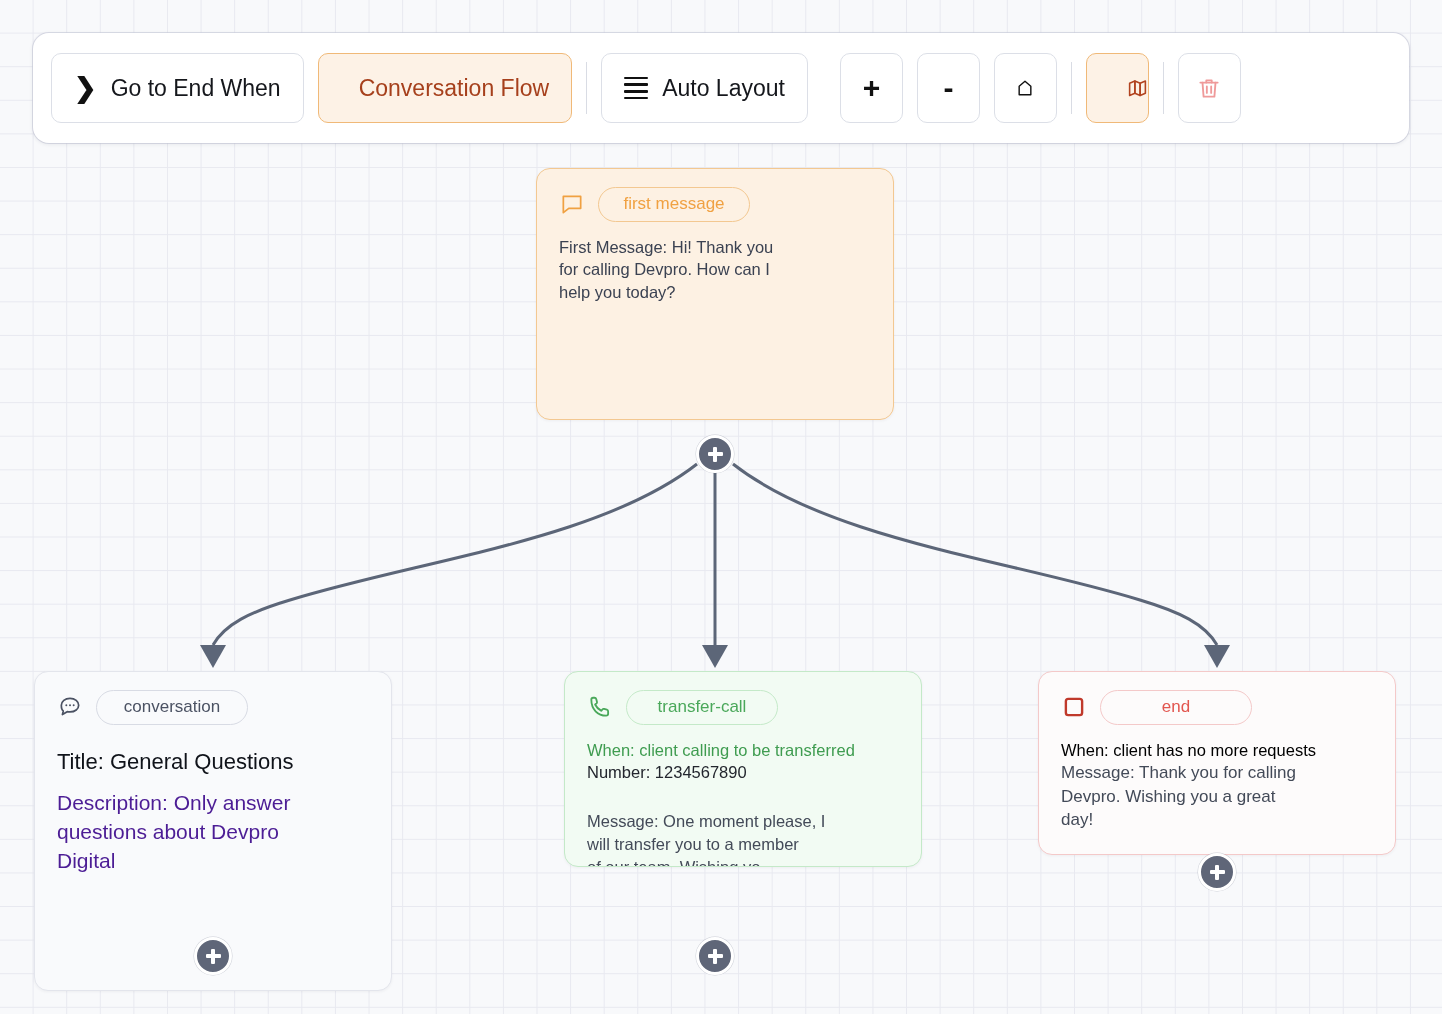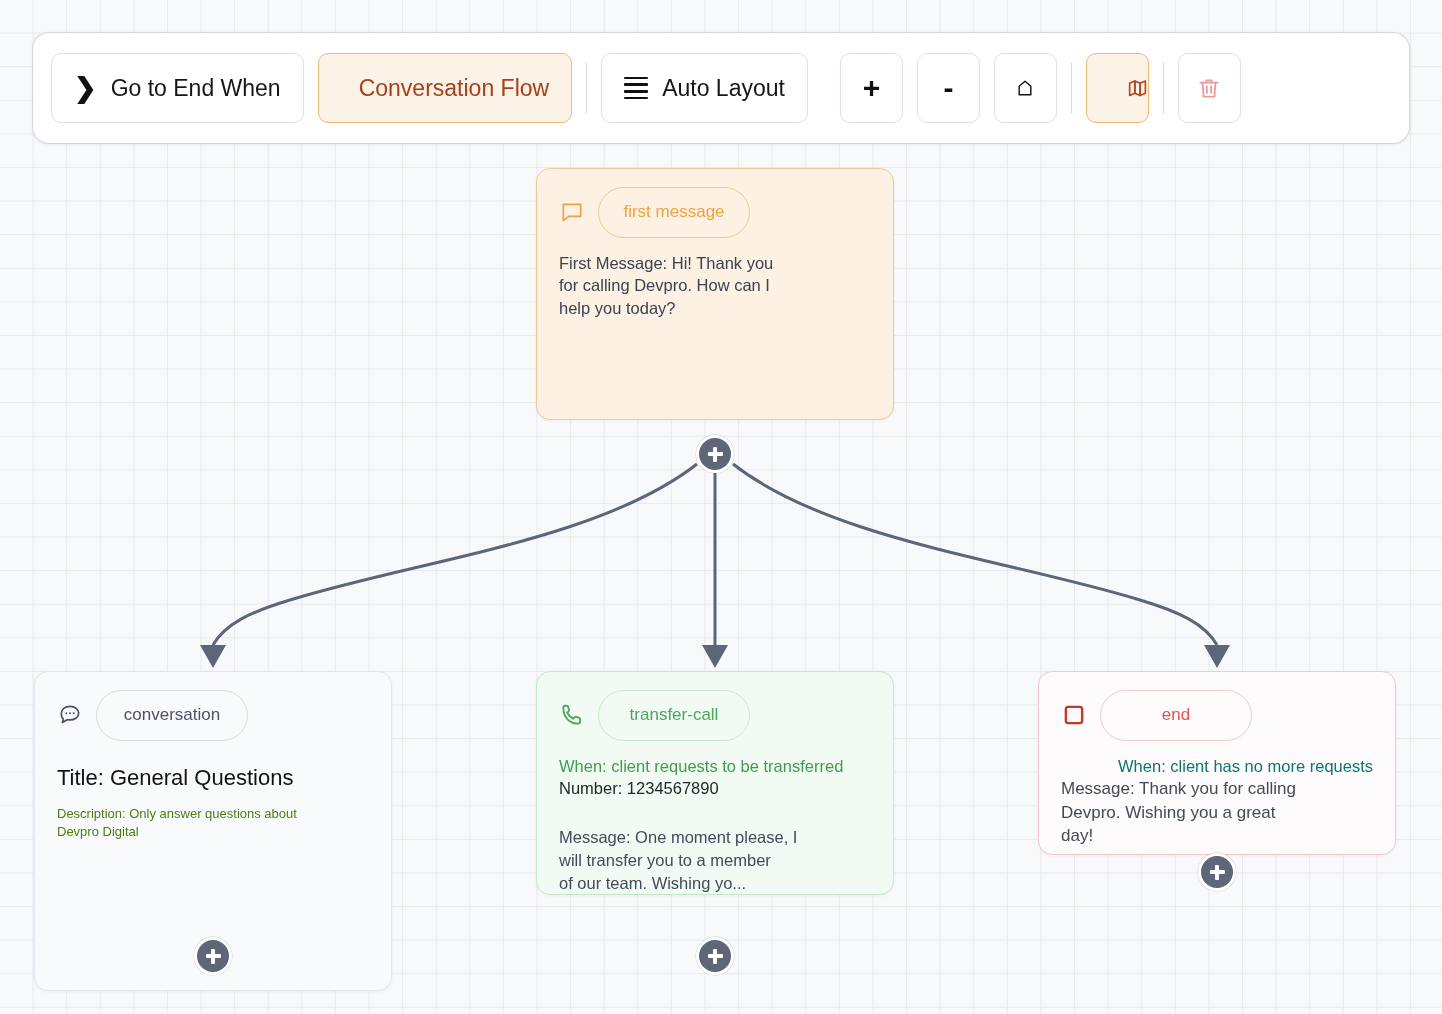--- a/index.html
+++ b/index.html
@@ -118,21 +118,21 @@
   .node-head {
     display: flex;
     align-items: center;
     gap: 13px;
     margin-bottom: 14px;
   }
 
   .badge {
     border-radius: 999px;
     border: 1px solid;
-    padding: 15px 0;
+    padding: 7px 0;
     width: 152px;
     text-align: center;
     font-size: 17px;
     line-height: 1.1;
   }
 
   .node-body { font-size: 16.5px; line-height: 1.38; }
 
   .n-first {
     background: #fdf1e3;
@@ -142,39 +142,39 @@
   .n-first .badge { color: #f0a142; border-color: #f3c891; background: transparent; }
   .n-first .node-body { color: #3b4252; }
 
   .n-conv {
     background: #f9fafc;
     border: 1.5px solid #e3e5ec;
     box-shadow: 0 1px 3px rgba(40,40,60,.05);
   }
   .n-conv .badge { color: #4b5263; border-color: #d8dbe4; background: transparent; }
   .n-conv .title { font-size: 22px; color: #10131a; margin-bottom: 14px; }
-  .n-conv .desc { font-size: 13px; color: #4d7c0f; line-height: 1.38; }
+  .n-conv .desc { font-size: 21px; color: #4c1d95; line-height: 1.38; }
 
   .n-transfer {
     background: #f2fbf3;
     border: 1.5px solid #c4e9c8;
     box-shadow: 0 1px 3px rgba(40,40,60,.05);
   }
   .n-transfer .badge { color: #4aa85a; border-color: #c4e9c8; background: transparent; }
   .n-transfer .when { color: #3f9c50; font-size: 16.5px; line-height: 1.38; }
   .n-transfer .num  { color: #23262e; font-size: 16.5px; line-height: 1.38; }
   .n-transfer .msg  { color: #434a58; font-size: 16.5px; line-height: 1.38; margin-top: 26px; white-space: pre-line; }
 
   .n-end {
     background: #fdfbfb;
     border: 1.5px solid #f4c9c9;
     box-shadow: 0 1px 3px rgba(40,40,60,.05);
   }
   .n-end .badge { color: #e2564f; border-color: #f4c9c9; background: transparent; }
-  .n-end .when { color: #0f766e; font-size: 16.5px; line-height: 1.38; text-align: right; }
+  .n-end .when { color: #000000; font-size: 16.5px; line-height: 1.38; }
   .n-end .msg  { color: #434a58; font-size: 17px; line-height: 1.38; white-space: pre-line; }
 
   
   .handle {
     position: absolute;
     width: 38px;
     height: 38px;
     border-radius: 50%;
     background: #5f6678;
     border: 3px solid #ffffff;
@@ -288,28 +288,28 @@
         <circle cx="8.6" cy="10.3" r=".9" fill="#4b5263" stroke="none"></circle>
         <circle cx="12" cy="10.3" r=".9" fill="#4b5263" stroke="none"></circle>
         <circle cx="15.4" cy="10.3" r=".9" fill="#4b5263" stroke="none"></circle>
       </svg>
       <span class="badge">conversation</span>
     </div>
     <div class="title" style="margin-top:24px;">Title: General Questions</div>
     <div class="desc" style="max-width:246px;">Description: Only answer questions about Devpro Digital</div>
   </div>
 
-  <div class="node n-transfer" style="left:536px; top:671px; width:358px; height:224px;">
+  <div class="node n-transfer" style="left:564px; top:671px; width:358px; height:196px;">
     <div class="node-head">
       <svg width="26" height="26" viewBox="0 0 24 24" fill="none" stroke="#4aa85a" stroke-width="1.7" stroke-linecap="round" stroke-linejoin="round">
         <path d="M7 3.5c.8 0 1.3.5 1.5 1.2l.7 2.4c.2.7 0 1.3-.5 1.7l-1.2.9a12 12 0 0 0 5.8 5.8l.9-1.2c.4-.5 1-.7 1.7-.5l2.4.7c.7.2 1.2.7 1.2 1.5v2.3c0 1-.8 1.7-1.8 1.7C9.9 20 4 14.1 4 5.3 4 4.3 4.7 3.5 5.7 3.5z"></path>
       </svg>
       <span class="badge">transfer-call</span>
     </div>
-    <div class="when">When: client requests to be transferred</div>
+    <div class="when">When: client calling to be transferred</div>
     <div class="num">Number: 1234567890</div>
     <div class="msg">Message: One moment please, I
 will transfer you to a member
 of our team. Wishing yo...</div>
   </div>
 
   <div class="node n-end" style="left:1038px; top:671px; width:358px; height:184px;">
     <div class="node-head">
       <svg width="26" height="26" viewBox="0 0 24 24" fill="none" stroke="#c0392b" stroke-width="2.2" stroke-linecap="round" stroke-linejoin="round">
         <rect x="4.5" y="4.5" width="15" height="15" rx="2.2"></rect>

